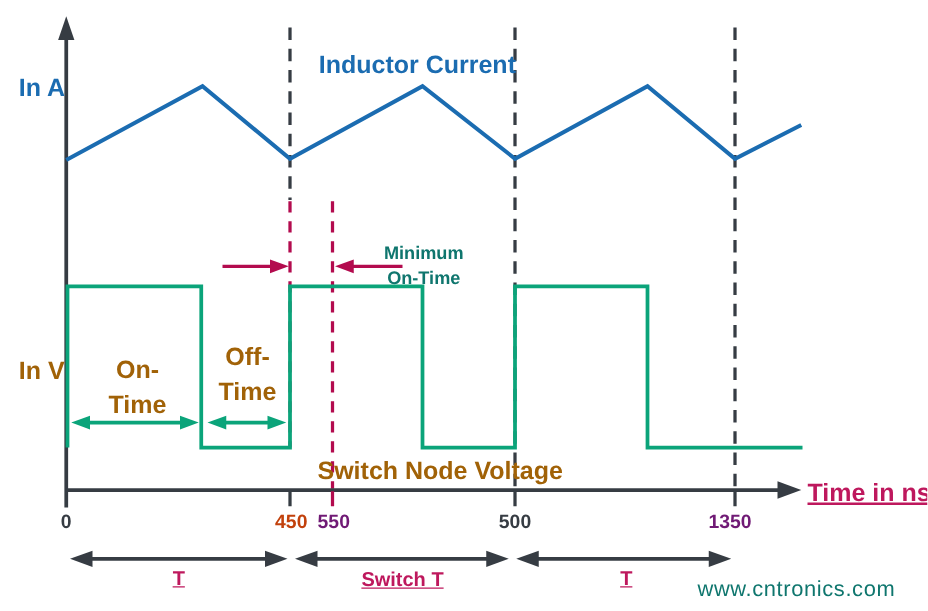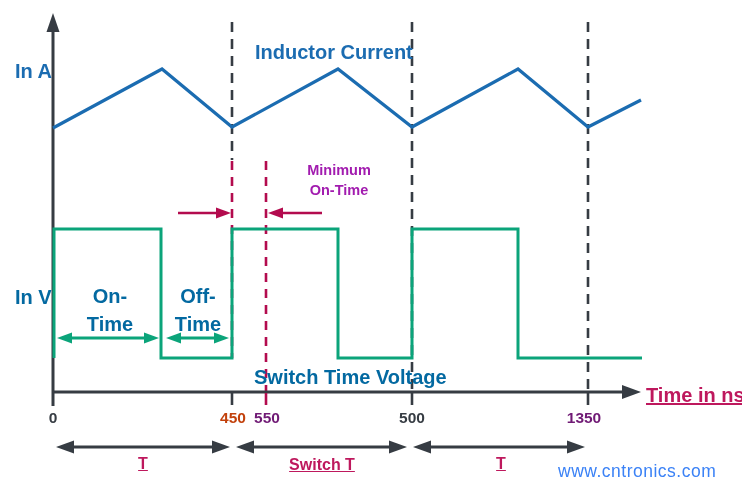--- a/index.html
+++ b/index.html
@@ -4,26 +4,26 @@
 <style>
   html,body{margin:0;padding:0;background:#fff;}
   .stage{position:relative;width:742px;height:489px;background:#ffffff;
          font-family:"Liberation Sans",sans-serif;overflow:hidden;}
   svg{position:absolute;left:0;top:0;}
   .lbl{position:absolute;font-weight:700;font-size:20px;line-height:1.15;
        white-space:nowrap;color:#363c43;}
   .center{transform:translateX(-50%);}
   .two{text-align:center;line-height:1.38;}
   .blue{color:#1b6cb1;}
-  .green{color:#0369a1;}
-  .crimson{color:#a21caf;}
+  .green{color:#a16207;}
+  .crimson{color:#0f766e;margin-top:33px;}
   .dark{color:#be185d;text-decoration:underline;}
   .num{font-size:15.5px;}
   .big{font-size:16px;}
-  .watermark{font-weight:400;font-size:17.5px;color:#3b82f6;letter-spacing:.5px;}
+  .watermark{font-weight:400;font-size:17.5px;color:#0f766e;letter-spacing:.5px;}
 </style>
 </head>
 <body>
 
 <div class="stage">
   <svg id="canvas" width="742" height="489" viewBox="0 0 742 489">
       <line x1="232" y1="22" x2="232" y2="160" stroke="#363c43" stroke-width="2.6" stroke-dasharray="10 7"></line>
       <line x1="412" y1="22" x2="412" y2="391" stroke="#363c43" stroke-width="2.6" stroke-dasharray="10 7"></line>
       <line x1="588" y1="22" x2="588" y2="391" stroke="#363c43" stroke-width="2.6" stroke-dasharray="10 7"></line>
       <line x1="232" y1="161" x2="232" y2="358" stroke="#b30b4e" stroke-width="2.6" stroke-dasharray="9 7"></line>
@@ -68,26 +68,26 @@
     <div>On-Time</div>
   </div>
 
   <div class="lbl green" style="left:15px;top:286px">In V</div>
 
   <div class="lbl green two center" style="left:110px;top:283px">
     <div>On-</div>
     <div>Time</div>
   </div>
 
-  <div class="lbl green two center" style="left:198px;top:283px">
+  <div class="lbl green two center" style="left:198px;top:273px">
     <div>Off-</div>
     <div>Time</div>
   </div>
 
-  <div class="lbl green" style="left:254px;top:366px">Switch Time Voltage</div>
+  <div class="lbl green" style="left:254px;top:366px">Switch Node Voltage</div>
 
   <div class="lbl dark" style="left:646px;top:384px">Time in ns</div>
 
   <div class="lbl dark big center" style="left:143px;top:455px">T</div>
 
   <div class="lbl dark big center" style="left:322px;top:456px">Switch T</div>
 
   <div class="lbl dark big center" style="left:501px;top:455px">T</div>
 
   <div class="lbl watermark" style="left:558px;top:461px">www.cntronics.com</div>

